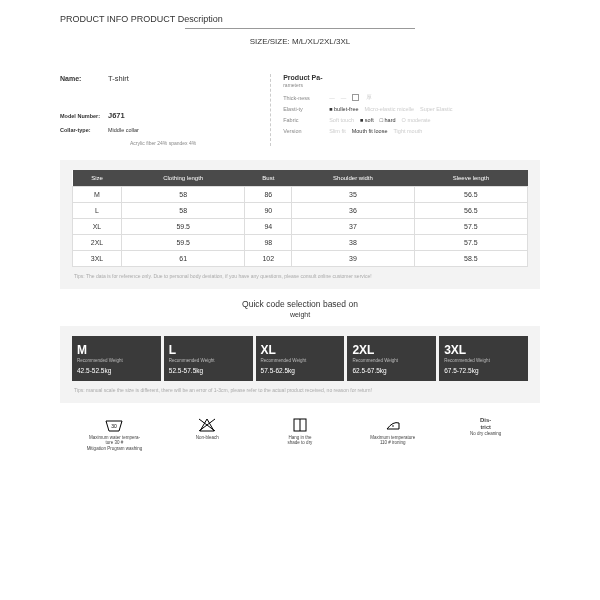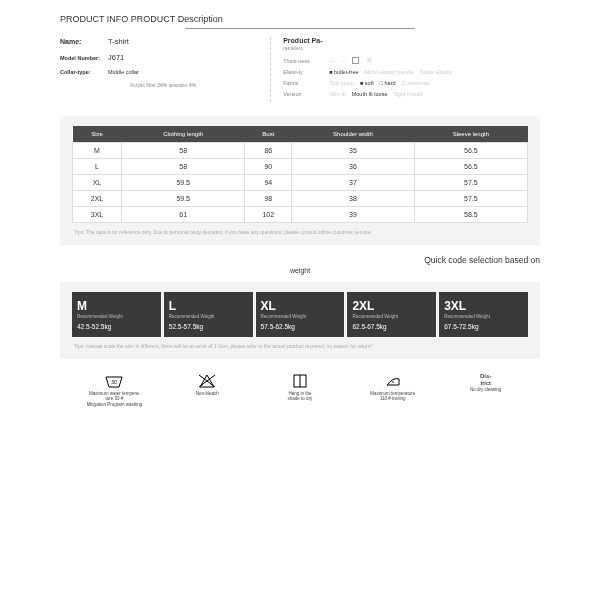--- a/index.html
+++ b/index.html
@@ -8,53 +8,54 @@
   .title { text-align: left; font-size: 9px; font-weight: 500; padding-top: 14px; }
   .title-underline { width: 230px; height: 1px; background: #999; margin: 4px auto 8px; }
   .size-line { text-align: center; font-size: 8px; color: #333; margin-bottom: 28px; }
   .top-info { display: flex; margin-bottom: 14px; }
   .left-col { width: 44%; padding-right: 4px; border-right: 1px dashed #ccc; }
   .right-col { width: 56%; padding-left: 12px; }
   .row { display: flex; margin-bottom: 7px; align-items: baseline; }
   .label { font-weight: bold; font-size: 7px; color: #333; width: 48px; }
   .label-sm { font-size: 5.5px; font-weight: bold; color: #333; width: 48px; }
   .value { font-size: 7.5px; color: #333; }
-  .value-bold { font-weight: normal; }
+  .value-bold { font-weight: bold; margin-top: 21px; }
   .tiny-note { font-size: 5px; color: #888; text-align: center; margin-top: 6px; }
   .param-title { font-size: 7px; font-weight: bold; color: #333; margin-bottom: 1px; }
   .param-sub { font-size: 5px; color: #888; margin-bottom: 6px; }
   .param-row { display: flex; font-size: 5.5px; color: #bbb; margin-bottom: 5px; align-items: center; gap: 6px; }
   .param-label { width: 40px; color: #888; font-size: 5.5px; }
   .opt { color: #ccc; }
   .opt-sel { color: #333; }
   .check { display: inline-block; width: 7px; height: 7px; border: 0.5px solid #999; margin-right: 1px; vertical-align: middle; }
   .gray-box { background: #f3f3f3; padding: 10px 12px; margin-bottom: 8px; }
   table { width: 100%; border-collapse: collapse; background: #fff; }
   thead th { background: #4a4a4a; color: #fff; font-size: 6px; font-weight: normal; padding: 5px 2px; text-align: center; }
   tbody td { border: 0.5px solid #ddd; font-size: 7px; text-align: center; padding: 4px 2px; color: #333; }
   .tips { font-size: 5px; color: #aaa; margin-top: 6px; padding: 0 2px; }
-  .quick-title { text-align: right; font-size: 8.5px; font-weight: 500; color: #333; margin: 10px 0 2px; }
+  .quick-title { text-align: center; font-size: 8.5px; font-weight: 500; color: #333; margin: 10px 0 2px; }
   .quick-sub { text-align: center; font-size: 7px; color: #333; margin-bottom: 8px; }
   .weight-row { display: flex; gap: 3px; }
   .weight-box { flex: 1; background: #3a3a3a; color: #fff; padding: 7px 5px; }
   .wb-size { font-size: 12px; font-weight: bold; }
   .wb-lab { font-size: 4.5px; color: #bbb; margin: 1px 0 4px; }
   .wb-range { font-size: 6.5px; color: #fff; }
   .care-row { display: flex; justify-content: space-between; padding: 6px 8px 0; }
   .care { flex: 1; text-align: center; font-size: 4.5px; color: #444; }
   .care svg { display: block; margin: 0 auto 2px; }
   .care-lab { font-size: 4.5px; line-height: 1.2; }
   .care-title { font-size: 6px; font-weight: bold; margin-bottom: 1px; }
 </style>
 </head>
 <body>
 
 <div class="wrap">
   <div class="title">PRODUCT INFO PRODUCT Description</div>
   <div class="title-underline"></div>
+  <div class="size-line">SIZE/SIZE: M/L/XL/2XL/3XL</div>
 
   <div class="top-info">
     <div class="left-col">
       <div class="row">
           <span class="label">Name:</span>
           <span class="value">T-shirt</span>
         </div>
       <div class="row">
           <span class="label-sm">Model Number:</span>
           <span class="value value-bold">J671</span>

